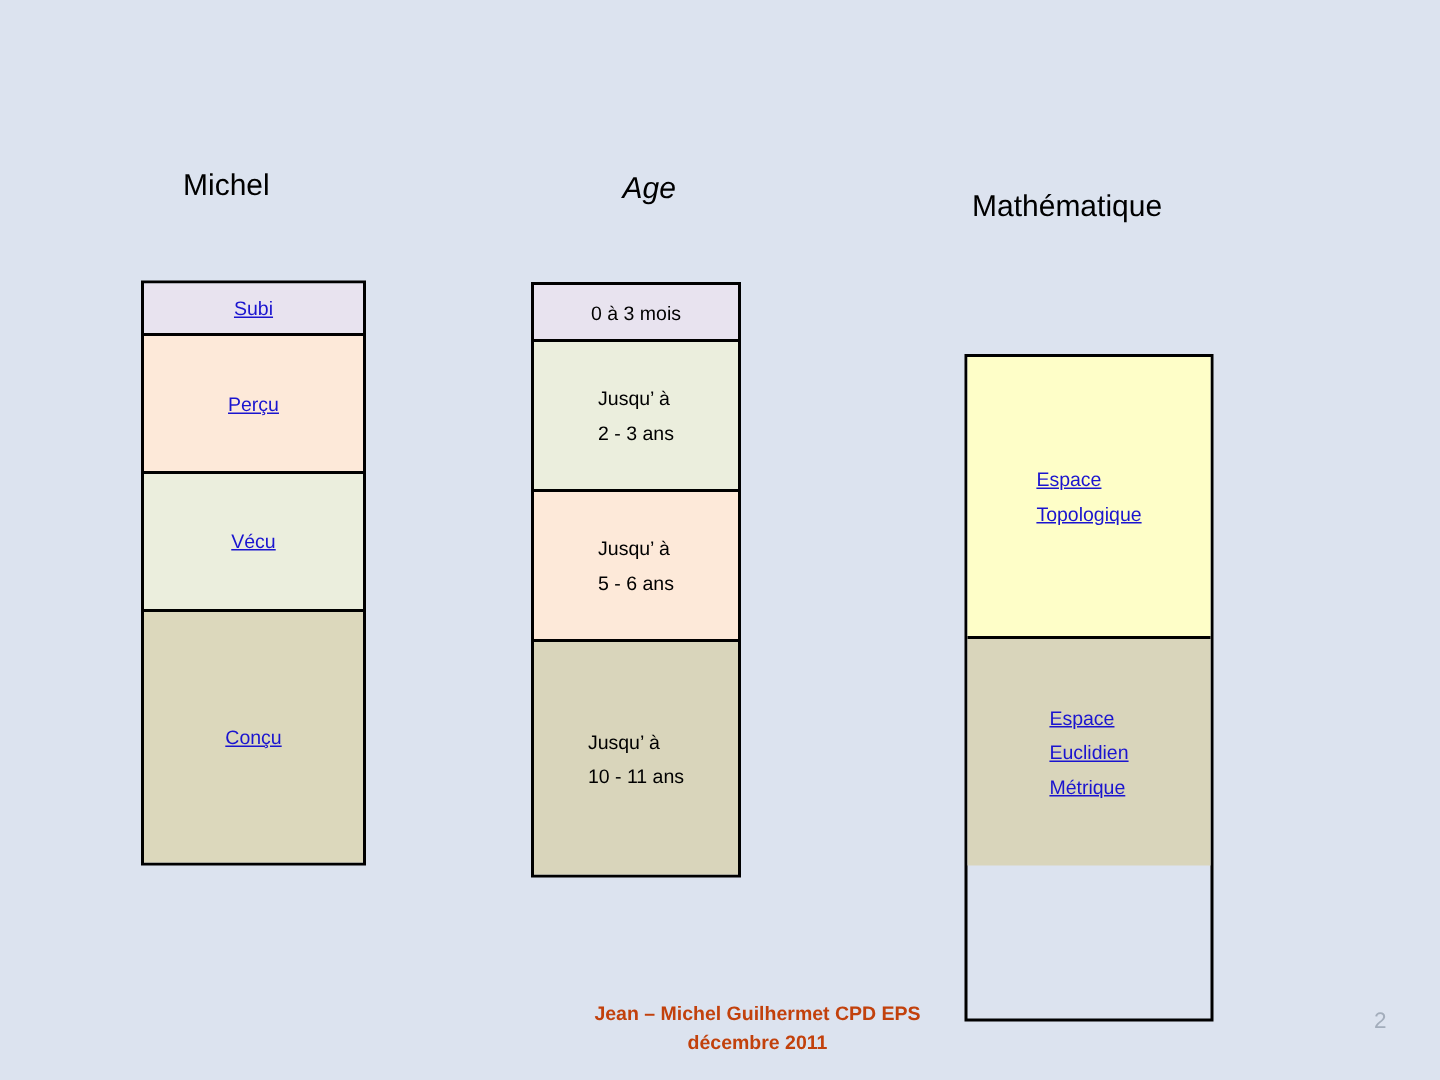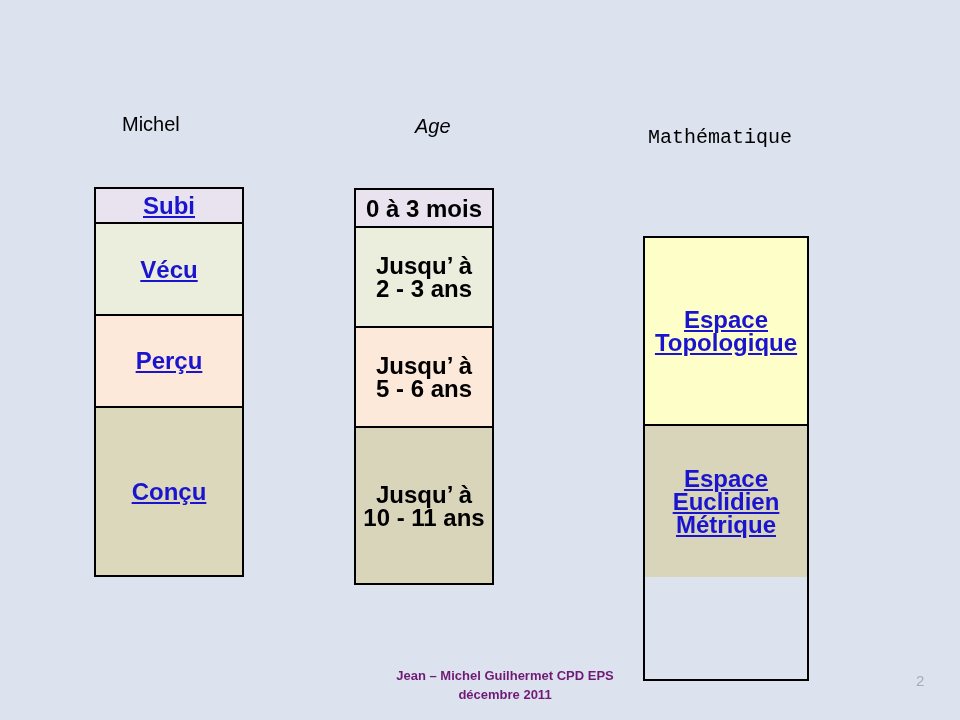--- a/index.html
+++ b/index.html
@@ -26,41 +26,39 @@
   .col-title {
     position: absolute;
     color: #000000;
     font-size: 20px;
     line-height: 22px;
     white-space: nowrap;
     font-family: "Liberation Sans", sans-serif;
   }
   #title-piaget { left: 122px; top: 113px; }
   #title-age    { left: 415px; top: 115px; font-style: italic; }
-  #title-math   { left: 648px; top: 127px; font-family: Liberation Mono, monospace; }
+  #title-math   { left: 648px; top: 127px; }
 
   
   .stack {
     position: absolute;
     box-sizing: border-box;
     border: 2px solid #000000;
     display: flex;
     flex-direction: column;
   }
   .cell {
     box-sizing: border-box;
     display: flex;
     align-items: center;
     justify-content: center;
-    text-align: center;
-    font-size: 24px;
+    font-size: 13px;
     line-height: 23px;
     color: #000000;
     overflow: hidden;
-    font-weight: bold;
   }
   .cell + .cell {
     border-top: 2px solid #000000;
   }
   .cell .txt {
     display: block;
     white-space: pre-line;
   }
   .cell.link .txt {
     color: #1a14cf;
@@ -101,21 +99,21 @@
   #cell-topo { height: 186px; background: #fefec8; }
   #cell-eucl { height: 153px; background: #d9d5bb; }
 
   
   #footer {
     position: absolute;
     left: 330px;
     top: 666px;
     width: 350px;
     text-align: center;
-    color: #701a75;
+    color: #c2410c;
     font-size: 13px;
     line-height: 19px;
     font-weight: bold;
     white-space: pre-line;
   }
   #page-number {
     position: absolute;
     left: 916px;
     top: 672px;
     color: #a3adbb;
@@ -131,25 +129,25 @@
   <div id="title-piaget" class="col-title">Michel</div>
 
   <div id="title-age" class="col-title">Age</div>
 
   <div id="title-math" class="col-title">Mathématique</div>
 
   <div id="stack-piaget" class="stack">
     <div id="cell-subi" class="cell link">
       <span class="txt">Subi</span>
     </div>
+    <div id="cell-percu" class="cell link">
+      <span class="txt">Perçu</span>
+    </div>
     <div id="cell-vecu" class="cell link">
       <span class="txt">Vécu</span>
-    </div>
-    <div id="cell-percu" class="cell link">
-      <span class="txt">Perçu</span>
     </div>
     <div id="cell-concu" class="cell link">
       <span class="txt">Conçu</span>
     </div>
   </div>
 
   <div id="stack-age" class="stack">
     <div id="cell-age-0" class="cell">
       <span class="txt">0 à 3 mois</span>
     </div>

